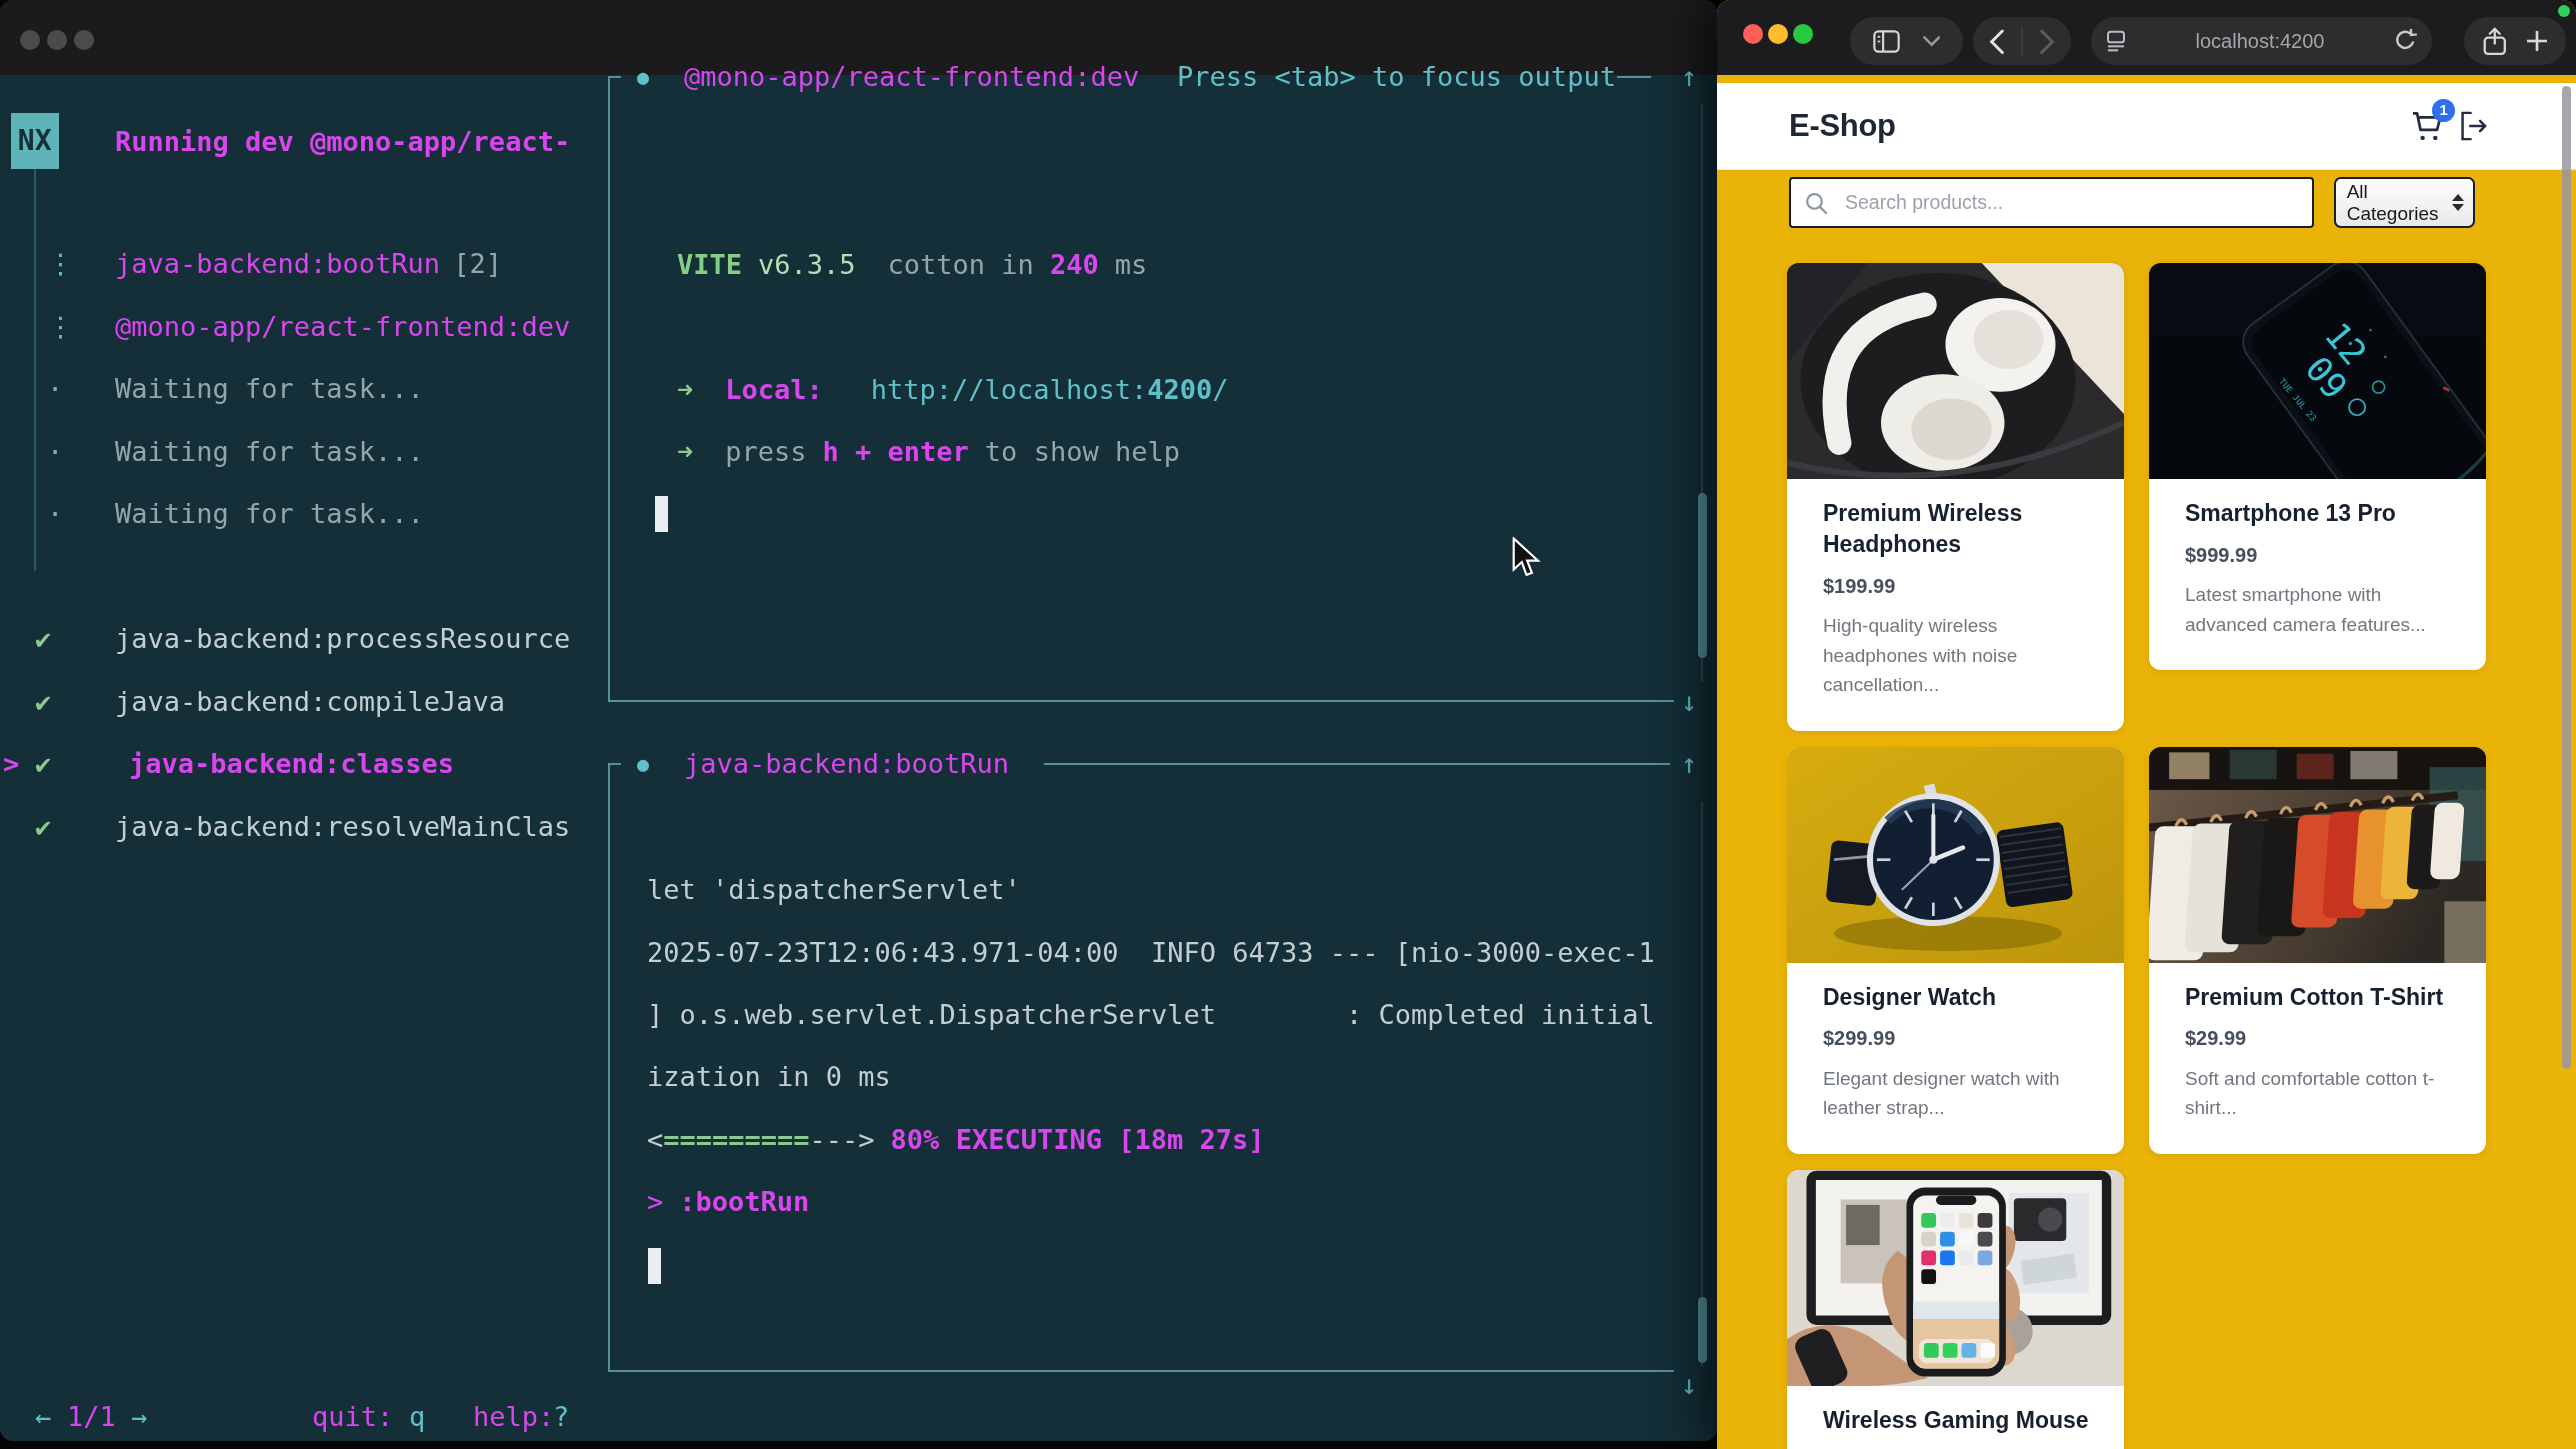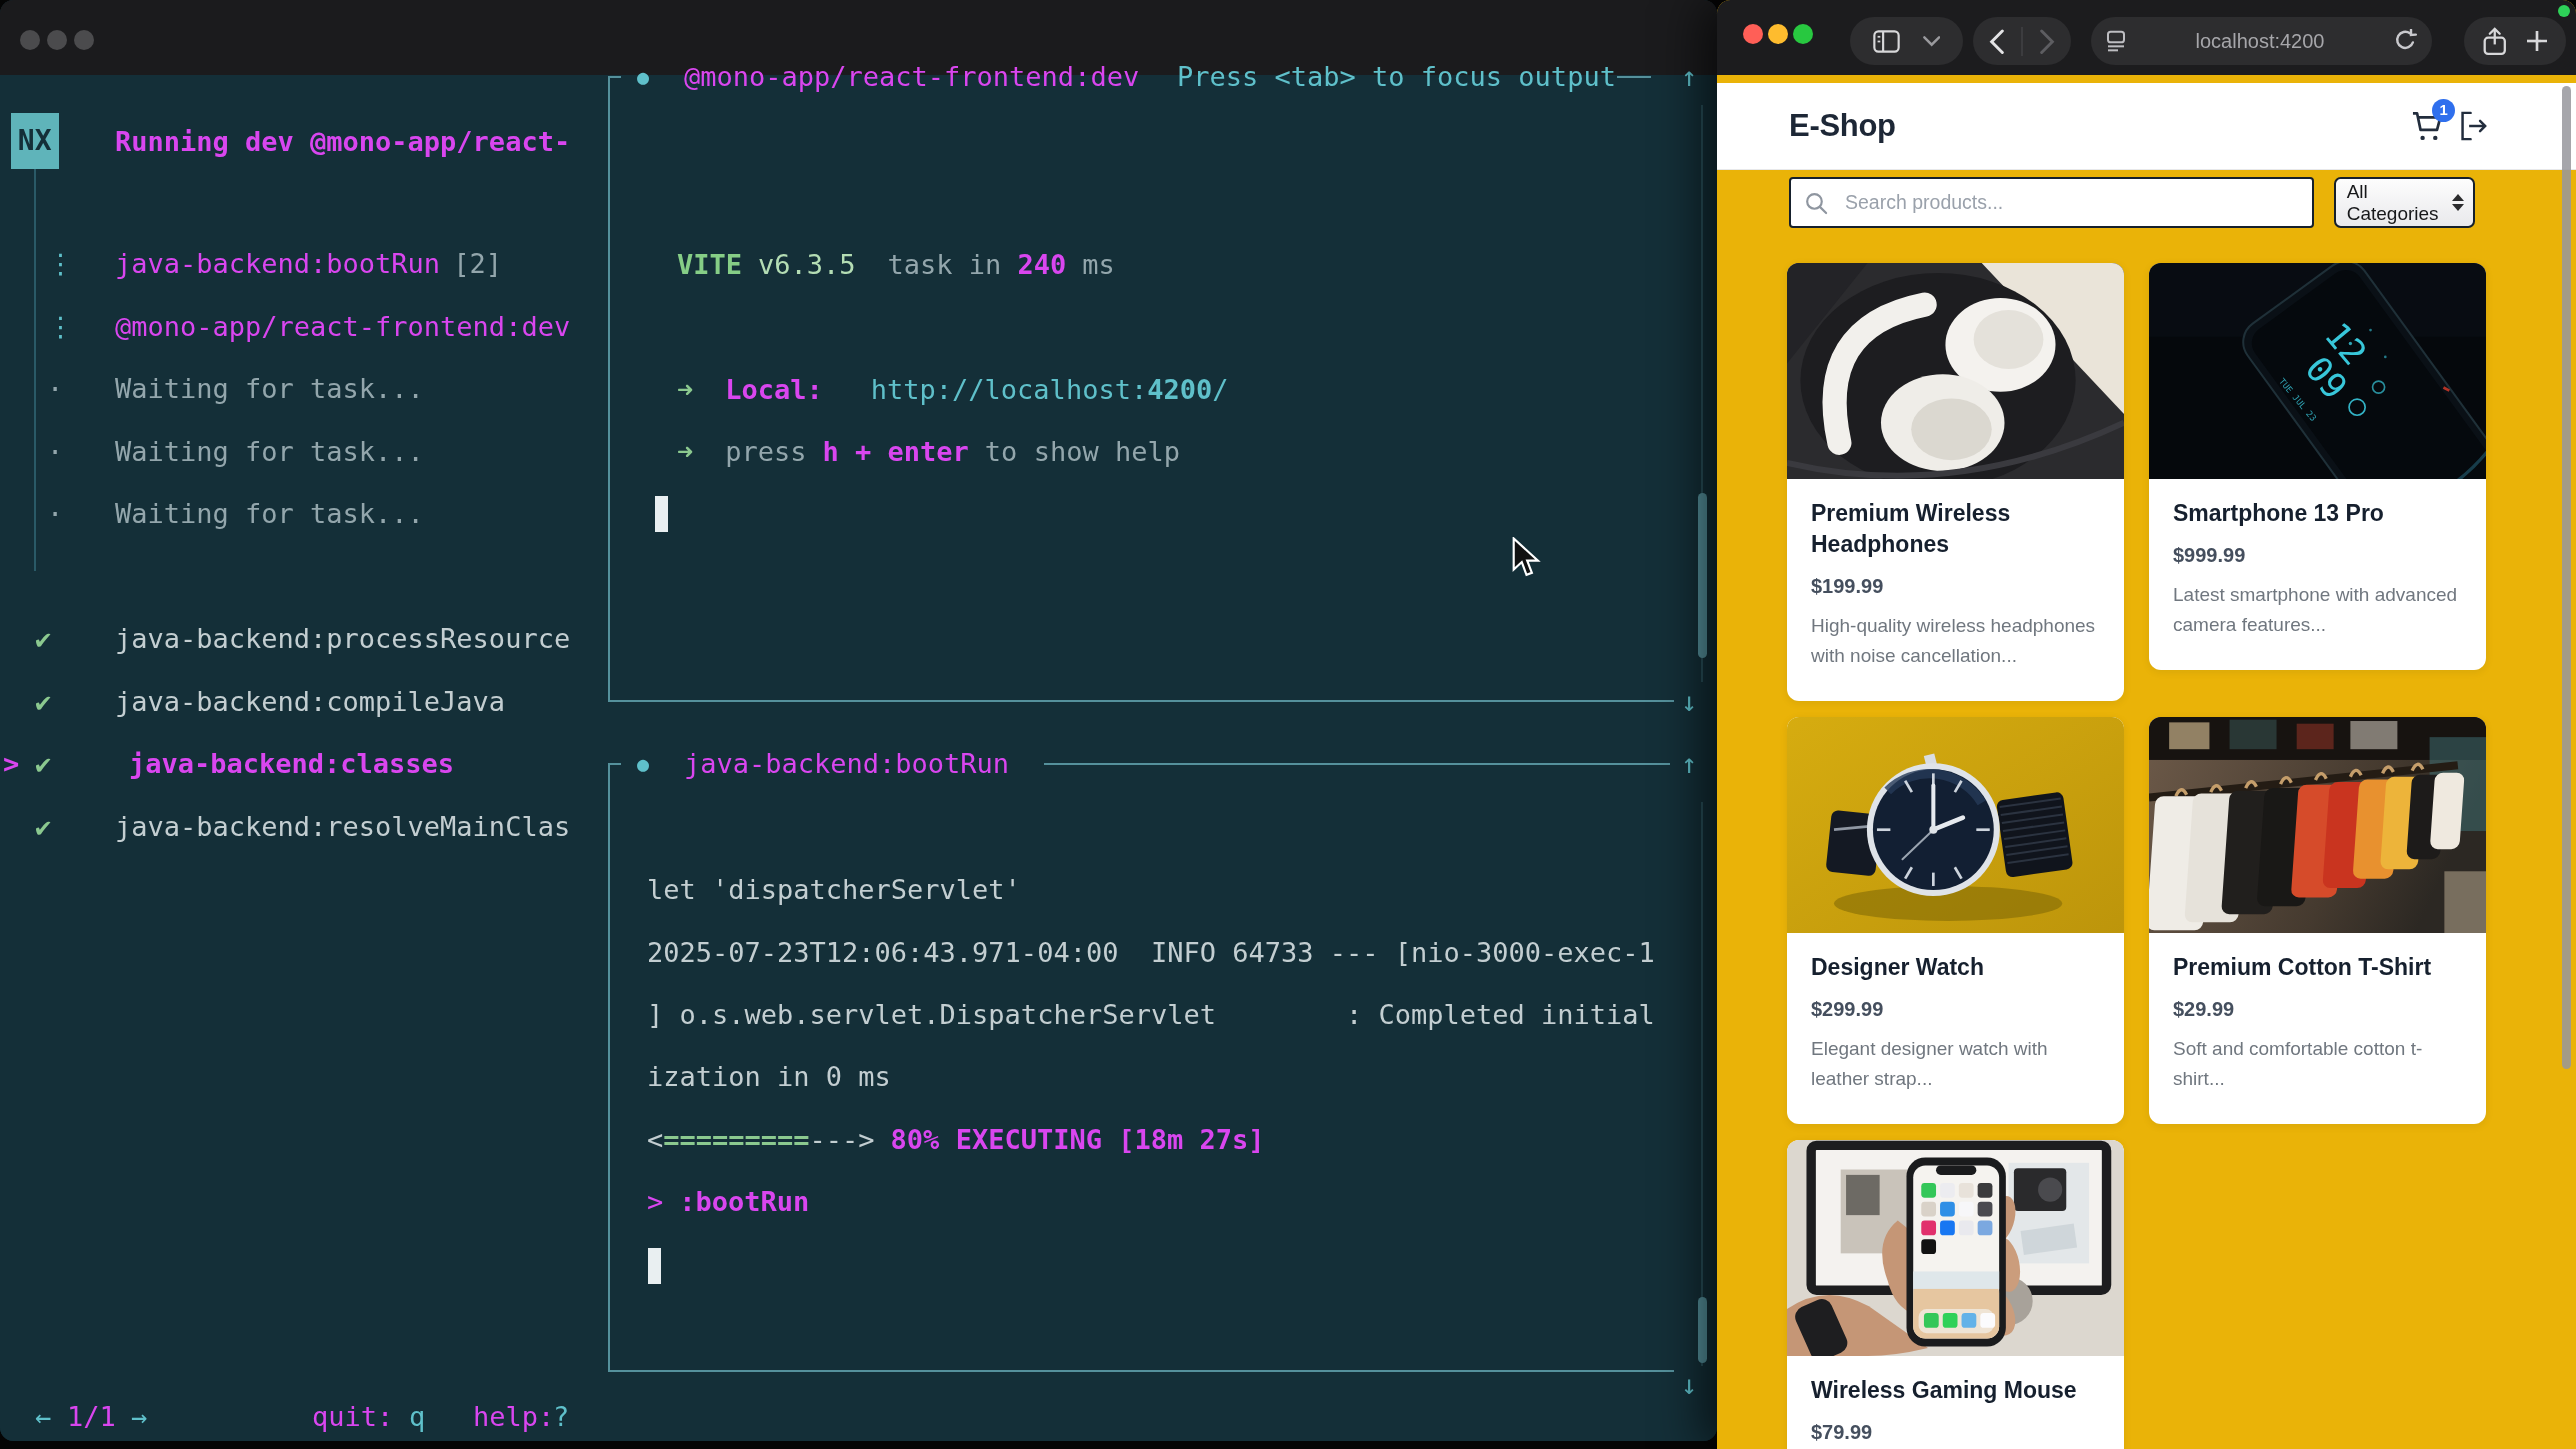--- a/index.html
+++ b/index.html
@@ -60,21 +60,21 @@
                 background:linear-gradient(#fdfdfd,#e9e9ec); display:flex; align-items:center;
                 padding:0 9.4px 0 10.7px; font-size:19px; color:#17181a; }
   .sel-arrows { margin-left:auto; display:flex; flex-direction:column; gap:3.4px; }
   .sel-arrows i { display:block; width:0; height:0; border-left:6px solid transparent; border-right:6px solid transparent; }
   .sel-up { border-bottom:7.4px solid #2c2c2e; }
   .sel-down { border-top:7.4px solid #2c2c2e; }
   .grid { position:absolute; left:70px; top:263px; width:698px; display:grid;
           grid-template-columns:337px 337px; column-gap:25px; row-gap:16px; align-items:start; }
   .card { background:#fff; border-radius:12px; overflow:hidden; box-shadow:0 2px 8px rgba(15,23,42,.08); }
   .card-img { width:337px; height:216px; display:block; }
-  .card-body { padding:19px 24px 31px 24px; }
+  .card-body { padding:19px 24px 31px 36px; }
   .p-name { font-size:23px; font-weight:700; color:#16202e; line-height:31px; margin:0; }
   .p-price { font-size:20px; font-weight:600; color:#454f5e; margin-top:14.8px; }
   .p-desc { font-size:19px; color:#70777f; line-height:29.5px; margin-top:13.4px; }
   .br-scroll { position:absolute; left:845px; top:86px; width:9.4px; height:983px; border-radius:4.7px;
                background:#97979c; opacity:.85; }
   .cam-dot { position:absolute; left:841px; top:5.4px; width:12px; height:12px; border-radius:50%; background:#2ed158; }
 
   .mouse-cursor { position:absolute; left:1511px; top:537px; z-index:50; }
 </style>
 </head>
@@ -149,21 +149,21 @@
       <div class="t-row" style="left:637px; top:-17px;">
         <span class="teal" style="font-size:20px;">●</span>
         <span class="white" style="position:absolute;left:47px;">@mono-app/react-frontend:dev</span>
         <span class="teal" style="position:absolute;left:540px;">Press &lt;tab&gt; to focus output</span>
       </div>
       <div class="rule" style="left:1617px; top:0.7px; width:34px;"></div>
 
       <div class="t-row" style="left:677px; top:171px;">
         <span class="vite-green bold">VITE</span>
         <span class="vite-green-lt" style="margin-left:16px;">v6.3.5</span>
-        <span class="dimgray" style="margin-left:32px;">task in</span>
+        <span class="dimgray" style="margin-left:32px;">cotton in</span>
         <span class="white bold" style="margin-left:16px;">240</span>
         <span class="dimgray" style="margin-left:16px;">ms</span>
       </div>
       <div class="t-row" style="left:677px; top:296px;">
         <span class="green">➜</span>
         <span class="white bold" style="margin-left:32px;">Local:</span>
         <span class="teal" style="margin-left:48px;">http://localhost:</span><span class="teal bold">4200</span><span class="teal">/</span>
       </div>
       <div class="t-row" style="left:677px; top:358px;">
         <span class="green">➜</span>

